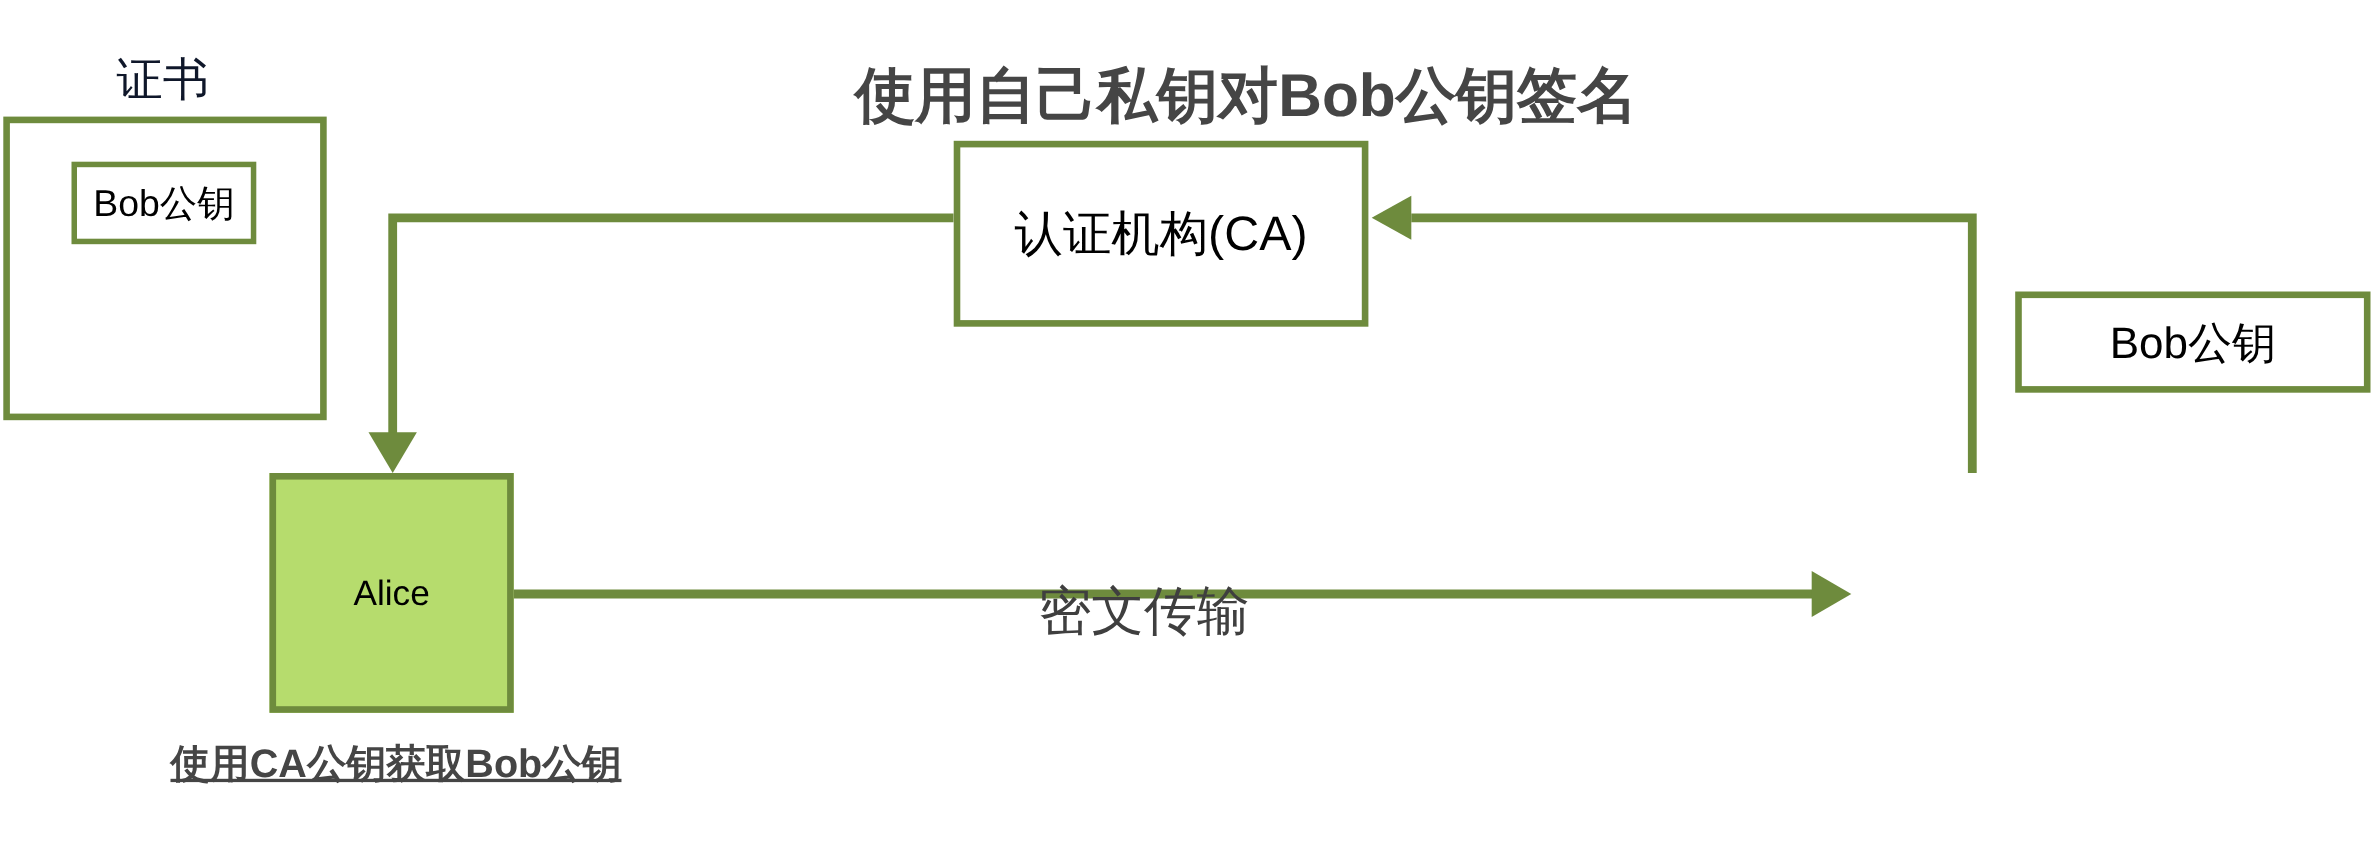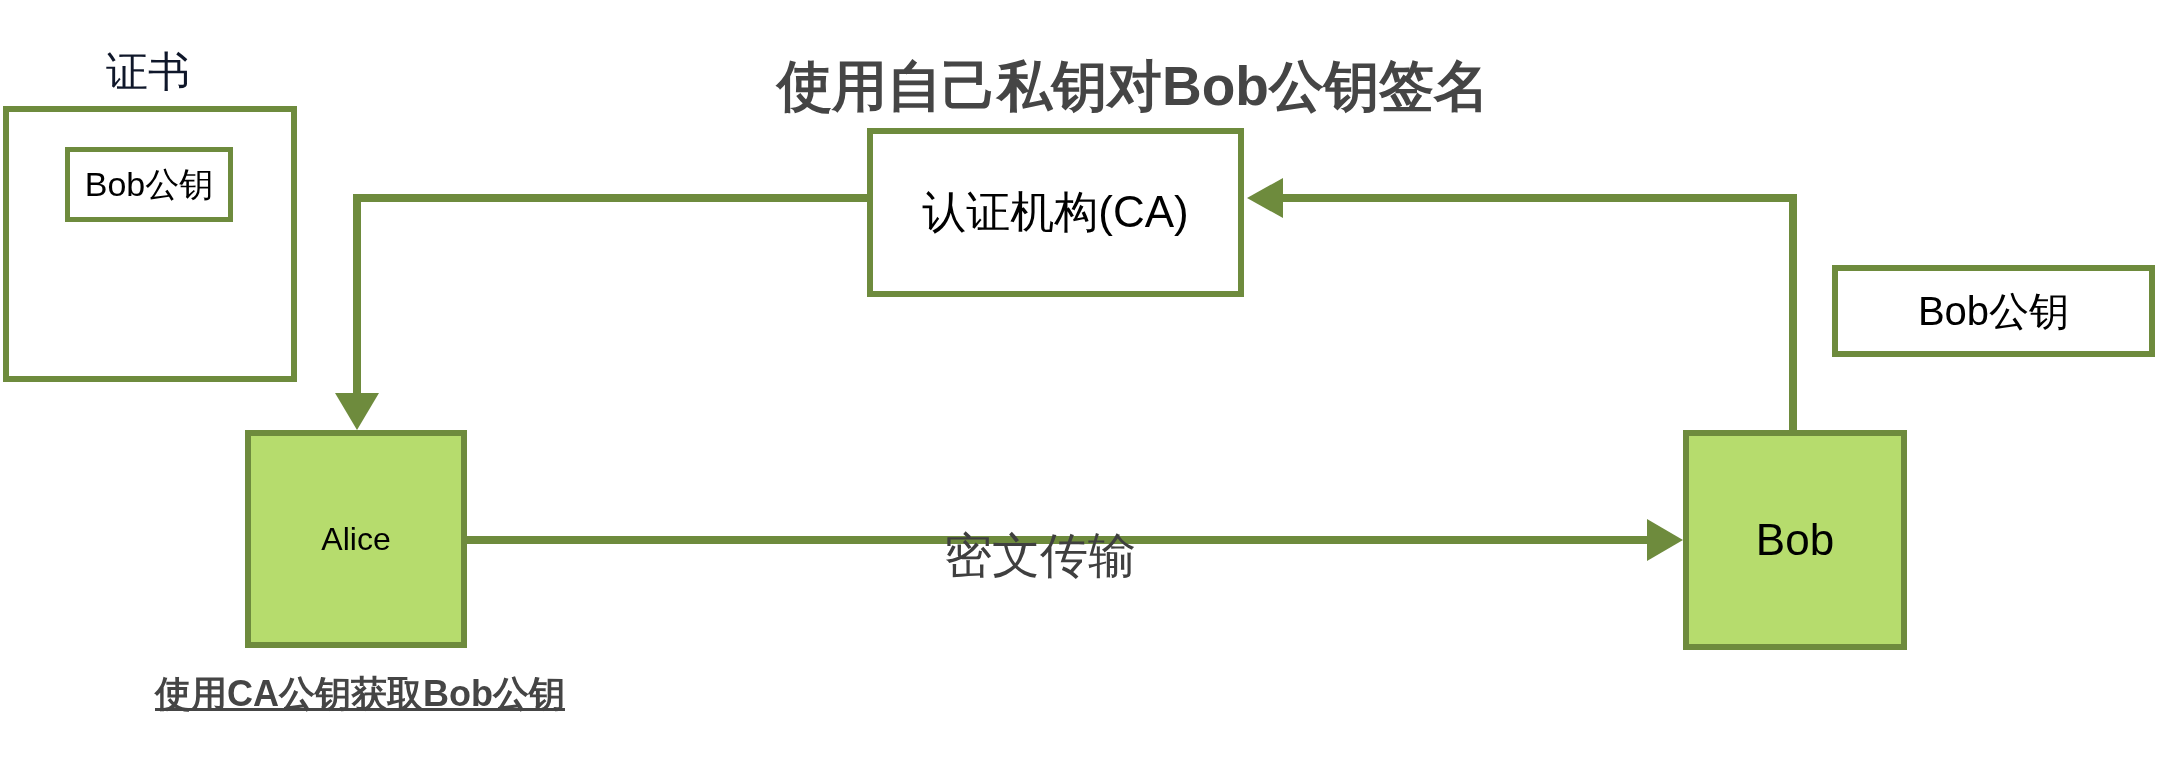--- a/index.html
+++ b/index.html
@@ -69,21 +69,20 @@
 
 
   <div class="label top-title">使用自己私钥对Bob公钥签名</div>
 
   <div class="box ca-node">认证机构(CA)</div>
 
   <div class="box right-key">Bob公钥</div>
 
   <div class="box filled alice-node">Alice</div>
 
-  <div class="box filled bob-node">Bob</div>
 
   <div class="label bottom-title">使用CA公钥获取Bob公钥</div>
 
   <div class="label transfer">密文传输</div>
 
   <svg class="wires" viewBox="0 0 2159 766">
 
     <g>
       <path d="M 1793 430 L 1793 198 L 1283 198" fill="none" stroke="#6e8b3d" stroke-width="8"></path>
       <polygon points="1247,198 1283,178 1283,218" fill="#6e8b3d"></polygon>

